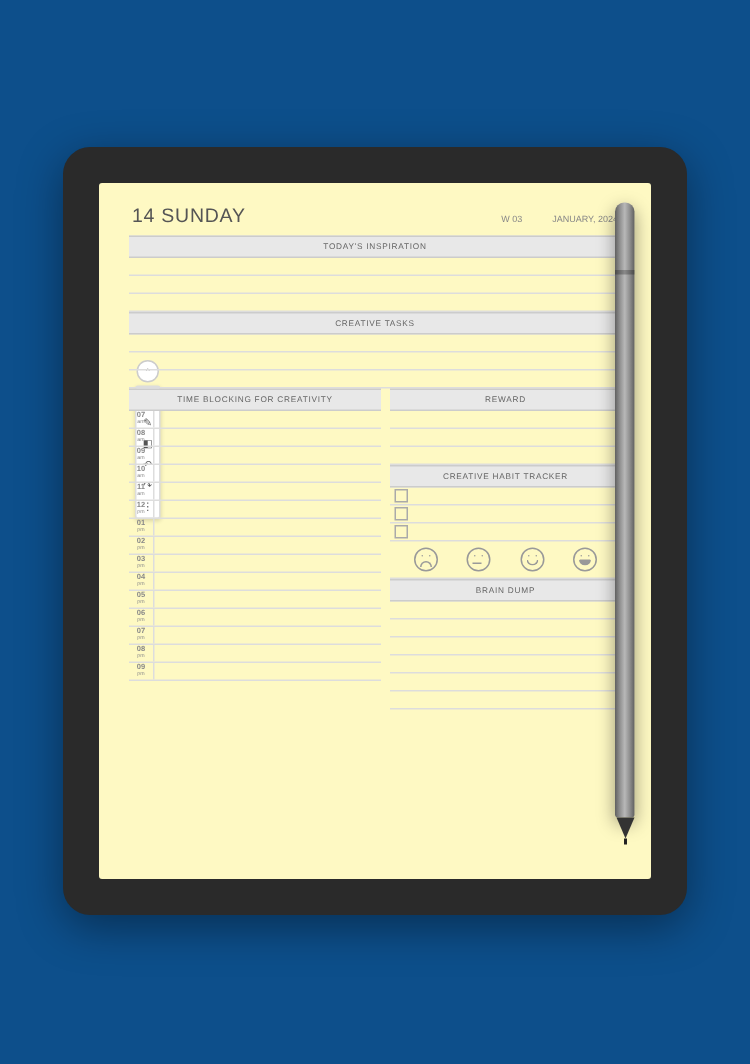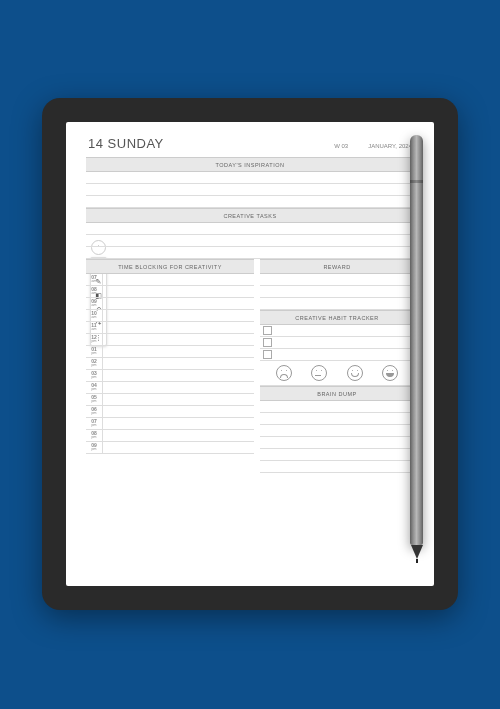--- a/index.html
+++ b/index.html
@@ -21,21 +21,21 @@
   background: #2a2a2a;
   border-radius: 18px;
   box-shadow: 0 8px 30px rgba(0,0,0,0.4);
 }
 .screen {
   position: absolute;
   left: 24px;
   top: 24px;
   width: 368px;
   height: 464px;
-  background: #ffffff;
+  background: #fef9c3;
   border-radius: 2px;
 }
 .page {
   position: absolute;
   left: 20px;
   top: 14px;
   width: 328px;
   height: 436px;
   font-size: 6px;
   color: #444;

